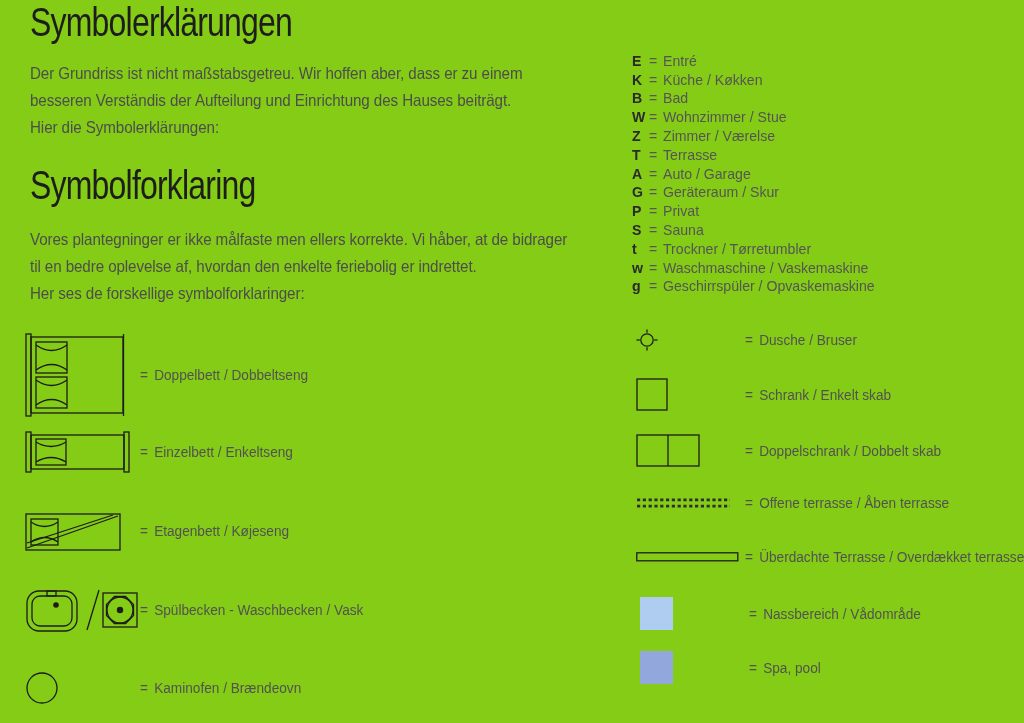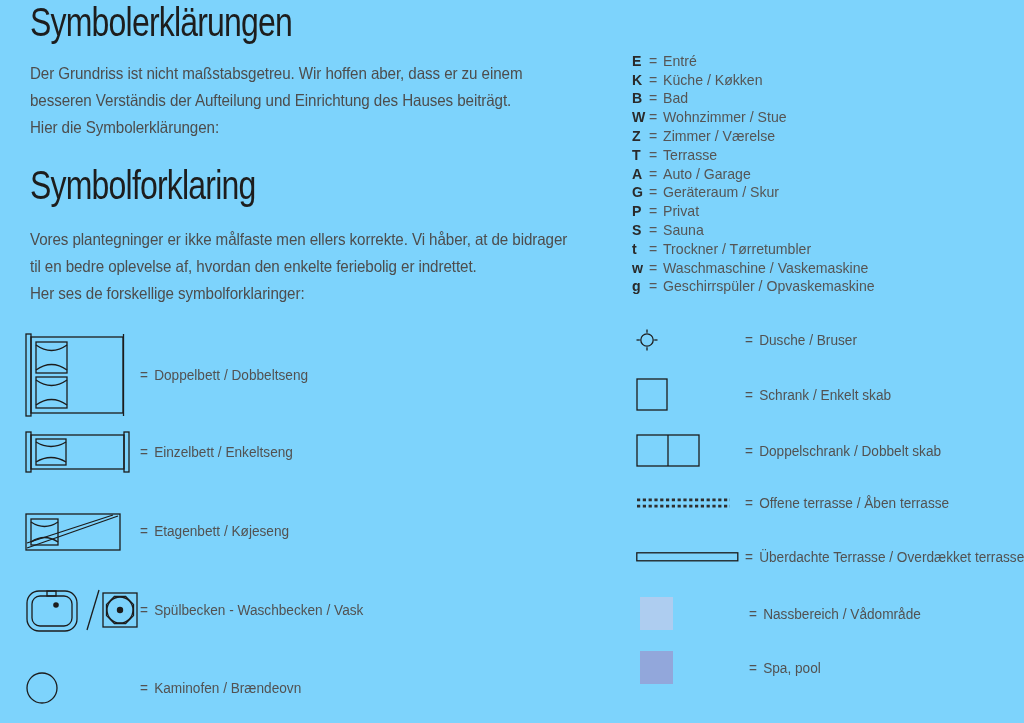--- a/index.html
+++ b/index.html
@@ -1,17 +1,17 @@
 <!DOCTYPE html>
 <html><head>
 <meta charset="utf-8">
 <style>
   html,body{margin:0;padding:0;background:#e8e8e8;}
   .page{
-    position:relative;width:1024px;height:723px;background:#7dd3fc;
+    position:relative;width:1024px;height:723px;background:#84cc16;
     font-family:"Liberation Sans","DejaVu Sans",sans-serif;overflow:hidden;
     margin:0 auto;
   }
   .title{
     position:absolute;left:30px;color:#1d1d1d;font-weight:400;
     font-size:40px;line-height:44px;letter-spacing:-1px;white-space:nowrap;
     transform:scaleX(0.80);transform-origin:left top;
   }
   .para{
     position:absolute;left:30px;color:#4d4d4d;font-size:16.5px;line-height:27px;

